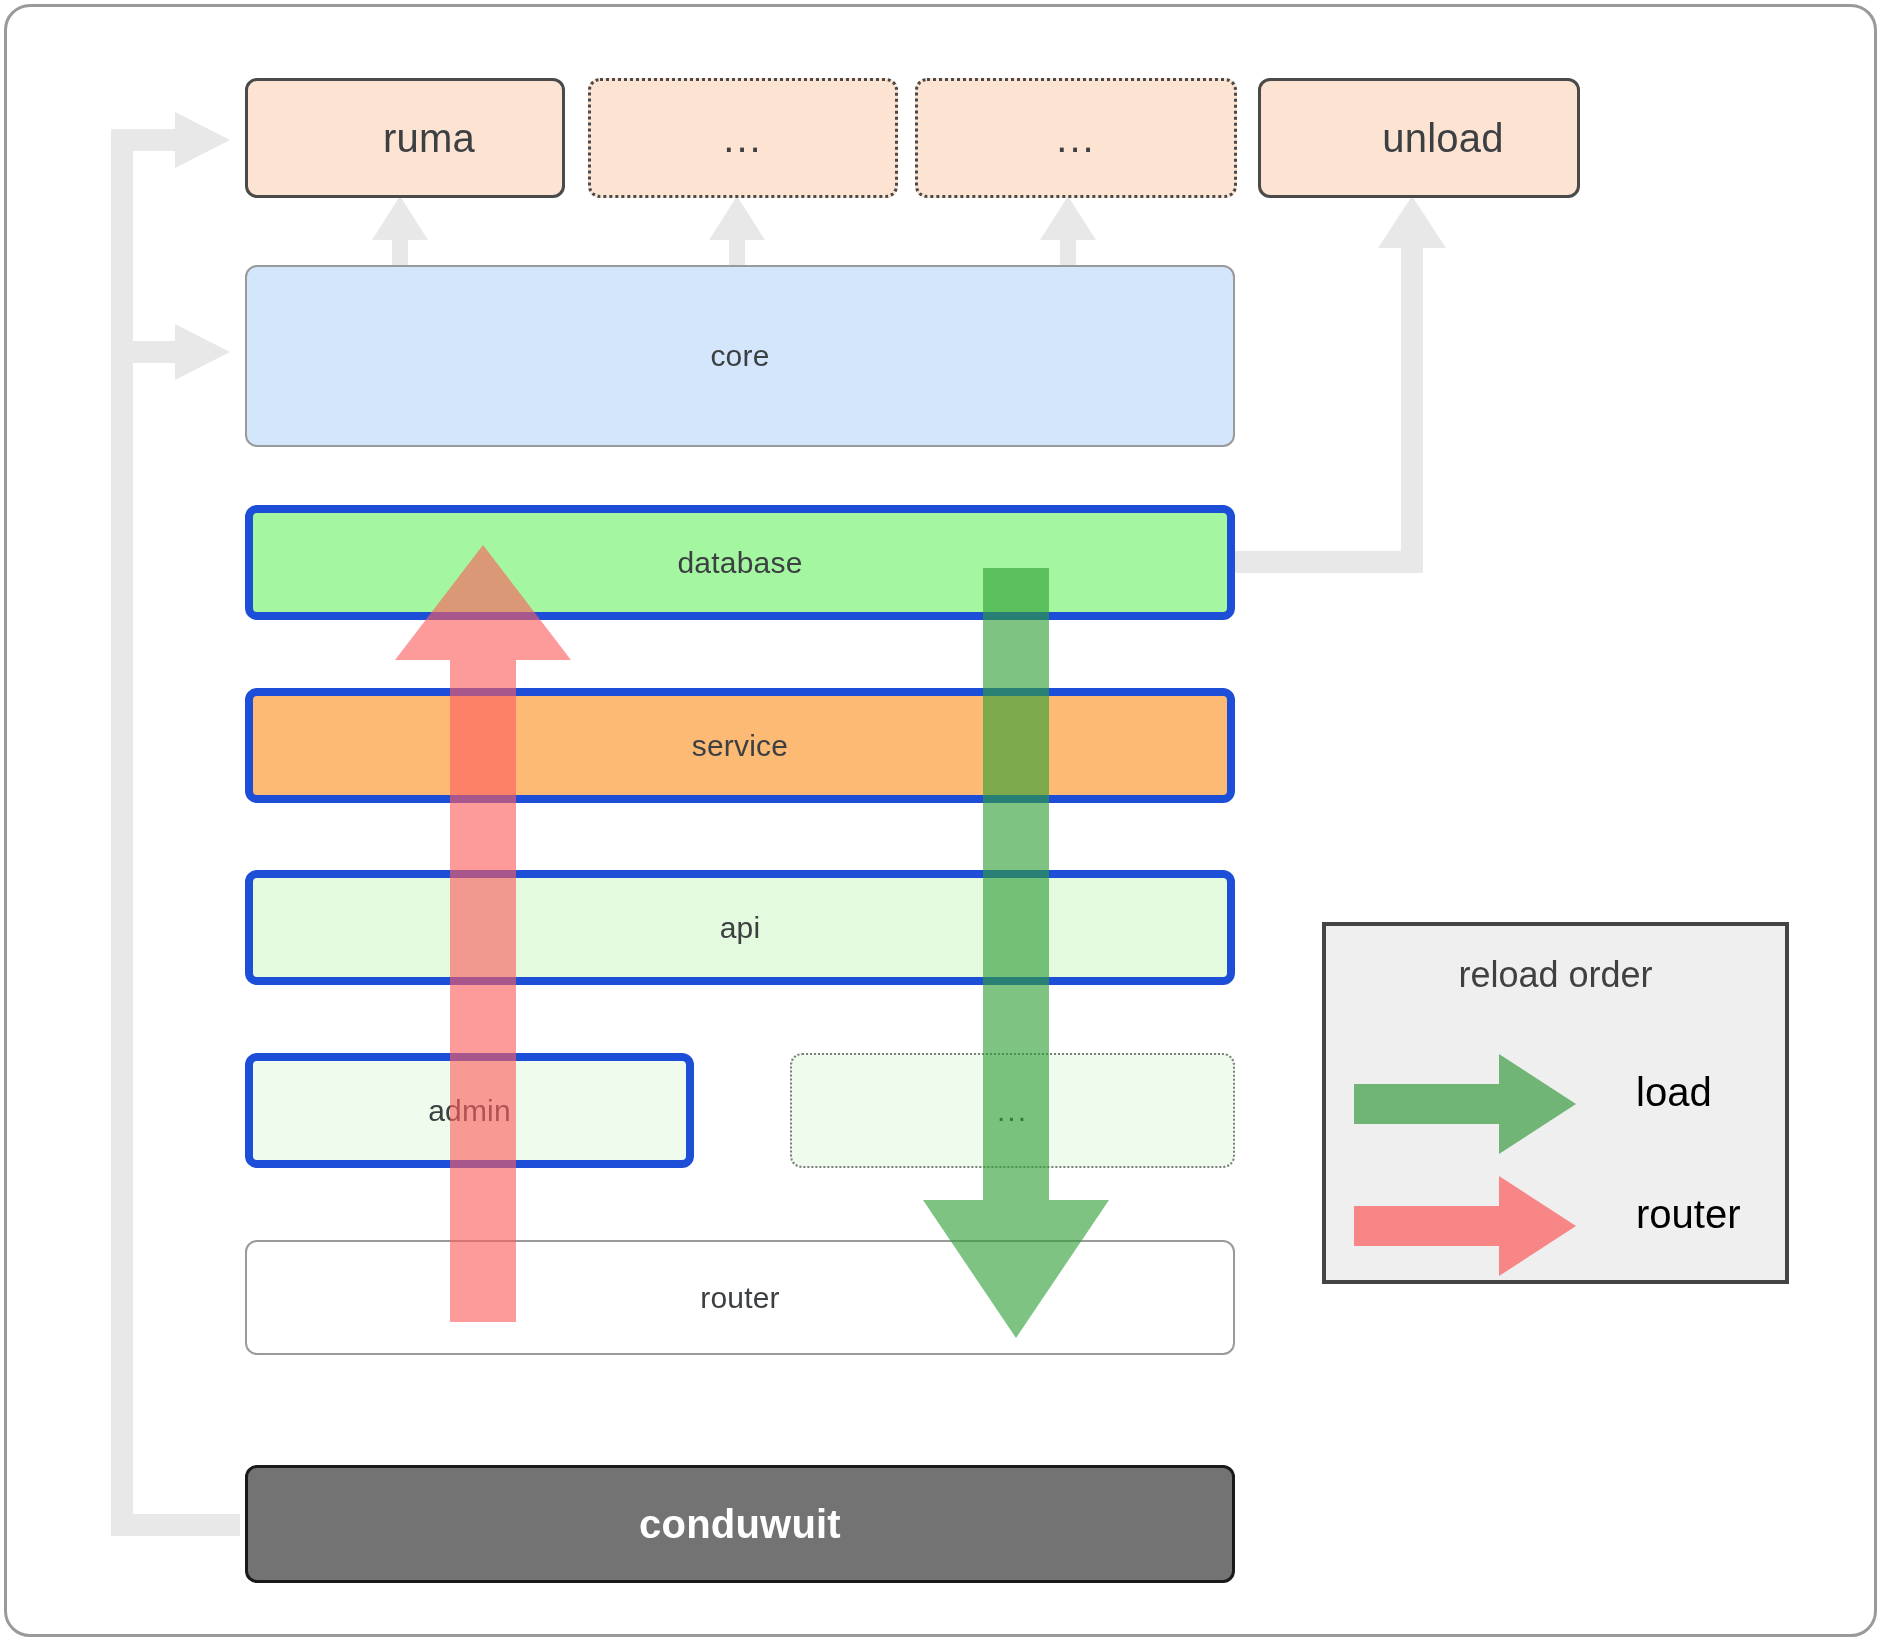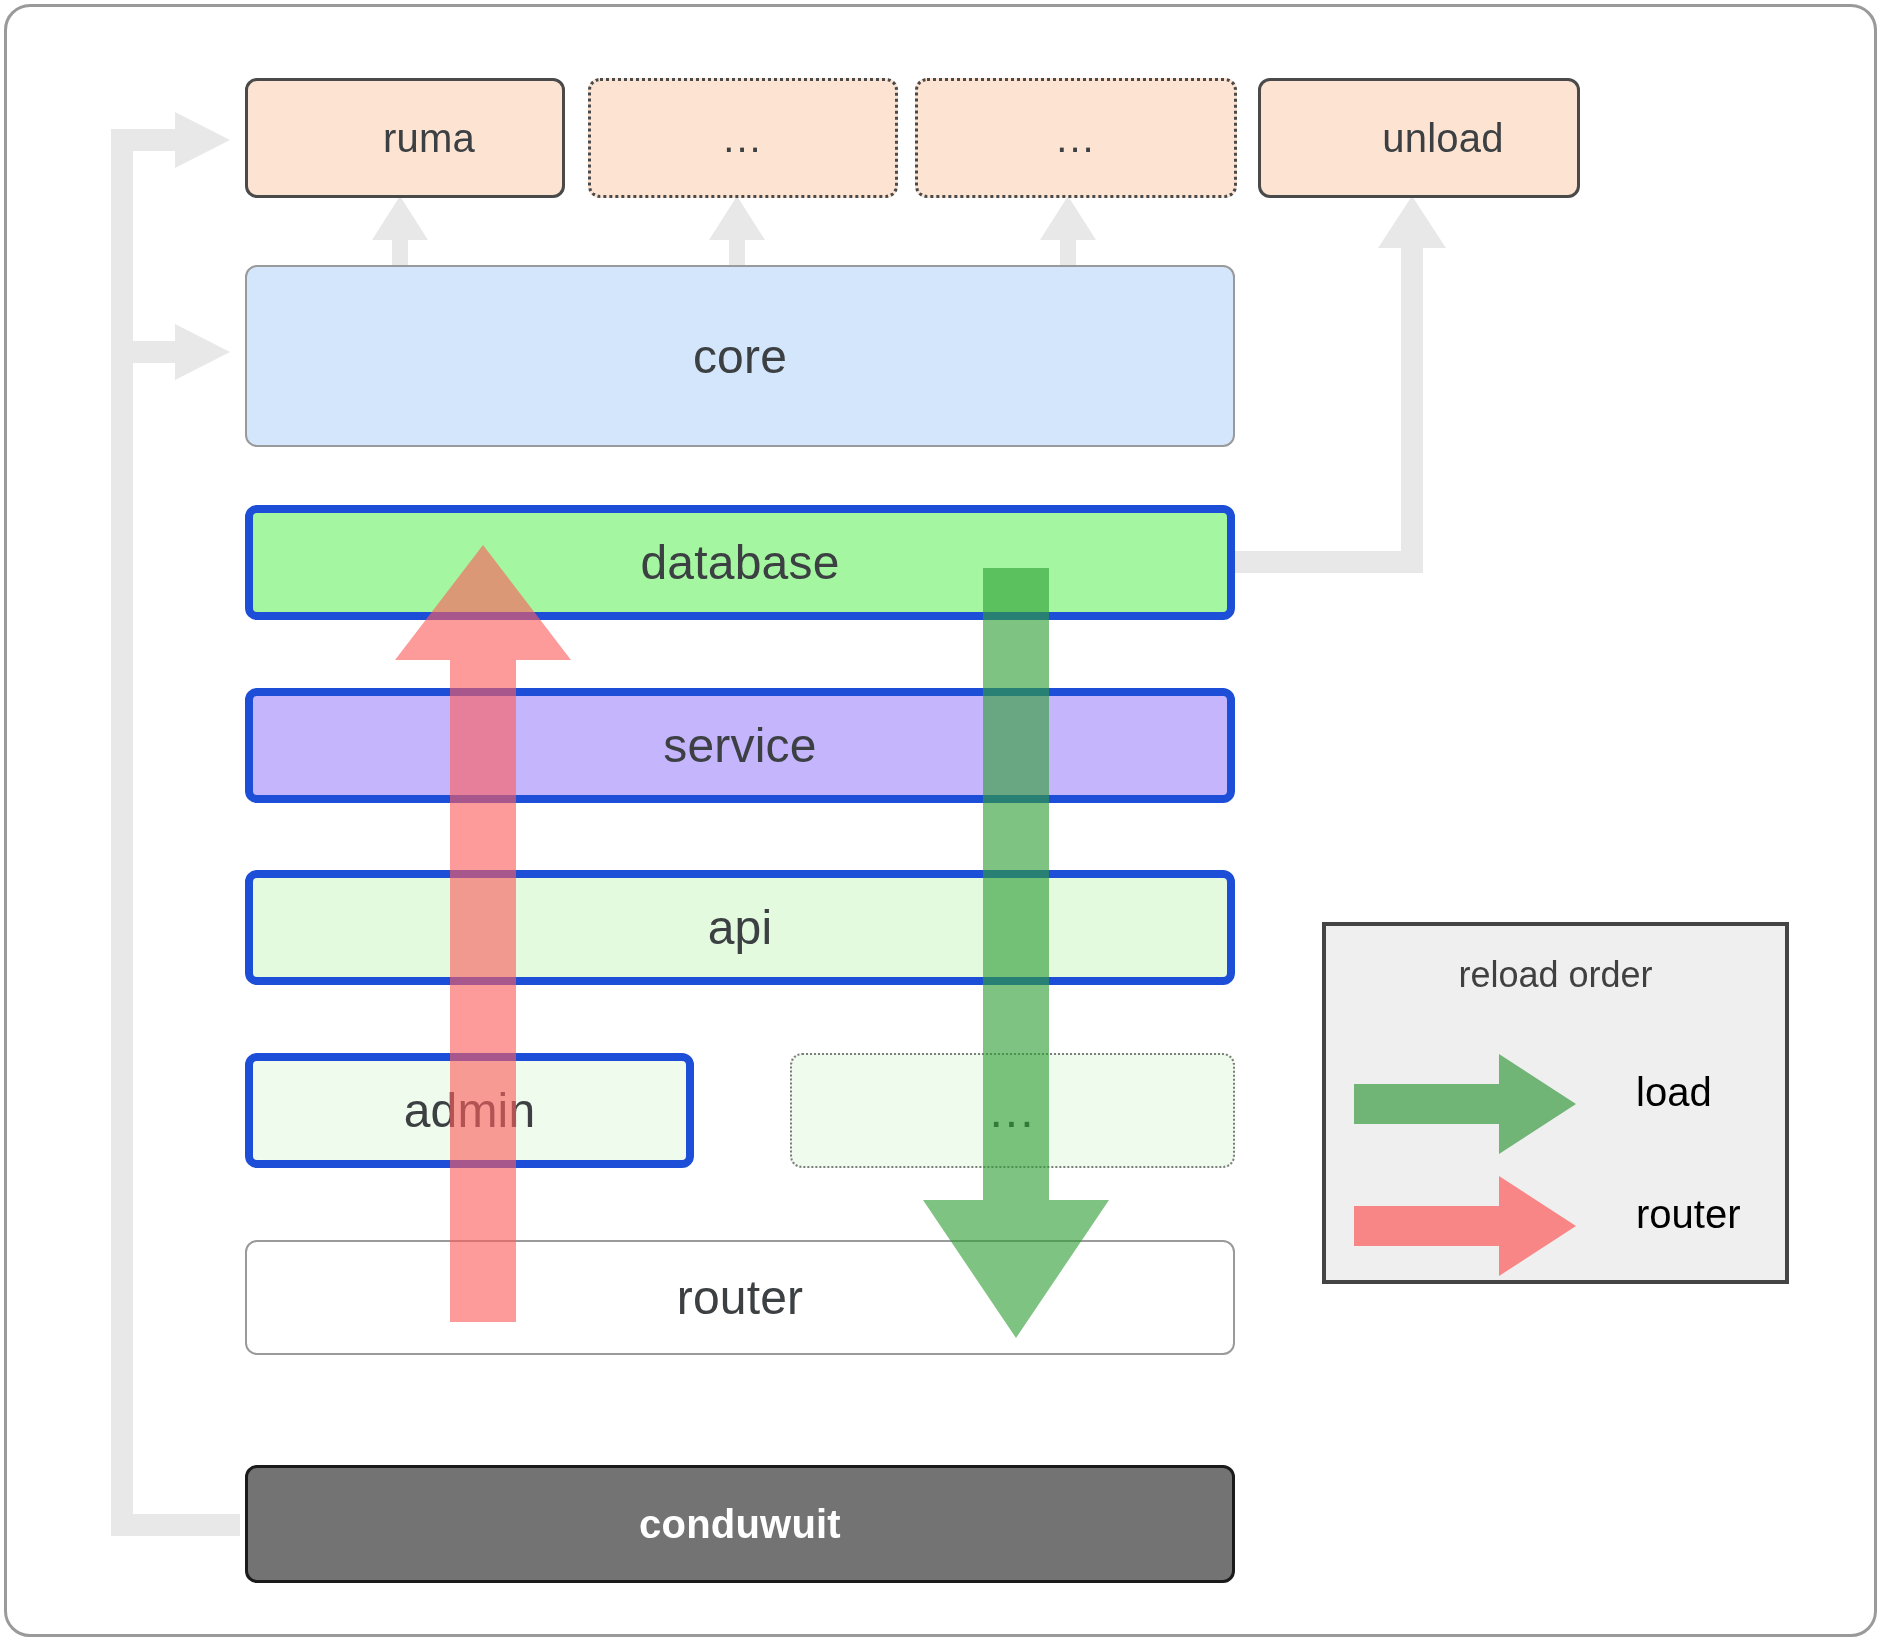--- a/index.html
+++ b/index.html
@@ -32,21 +32,21 @@
 
   
   .node {
     position: absolute;
     box-sizing: border-box;
     display: flex;
     align-items: center;
     justify-content: center;
     border-radius: 12px;
     color: #3c4043;
-    font-size: 48px;
+    font-size: 30px;
     letter-spacing: 0.2px;
     white-space: nowrap;
   }
   .node.dep {
     background: #fde3d2;
     border: 3px solid #4a4a4a;
     font-size: 40px;
     padding-left: 48px;
   }
   .node.dep-dotted {
@@ -195,21 +195,21 @@
   </div>
 
   <div class="node core" style="left:245px; top:265px; width:990px; height:182px;">
     <span class="label">core</span>
   </div>
 
   <div class="node layer" style="left:245px; top:505px; width:990px; height:115px; background:#a4f7a0;">
     <span class="label">database</span>
   </div>
 
-  <div class="node layer" style="left:245px; top:688px; width:990px; height:115px; background:#c4b5fd;">
+  <div class="node layer" style="left:245px; top:688px; width:990px; height:115px; background:#fdba74;">
     <span class="label">service</span>
   </div>
 
   <div class="node layer" style="left:245px; top:870px; width:990px; height:115px; background:#e3fadf;">
     <span class="label">api</span>
   </div>
 
   <div class="node layer" style="left:245px; top:1053px; width:449px; height:115px; background:#effbec;">
     <span class="label">admin</span>
   </div>

